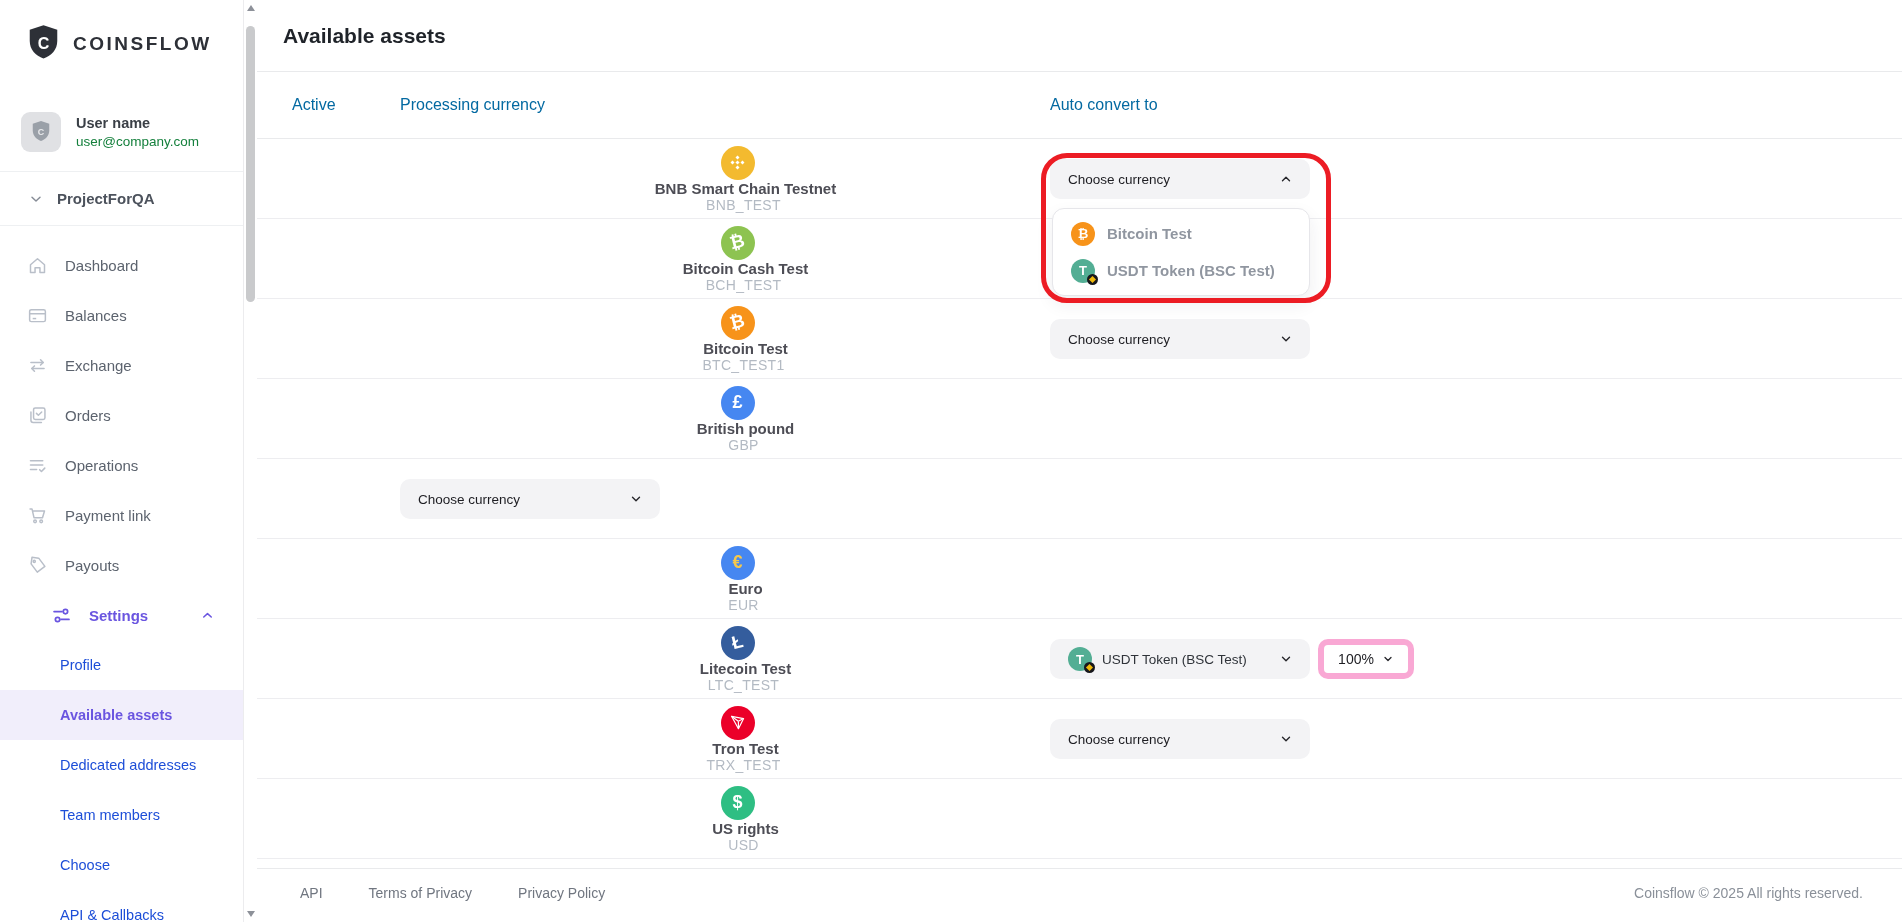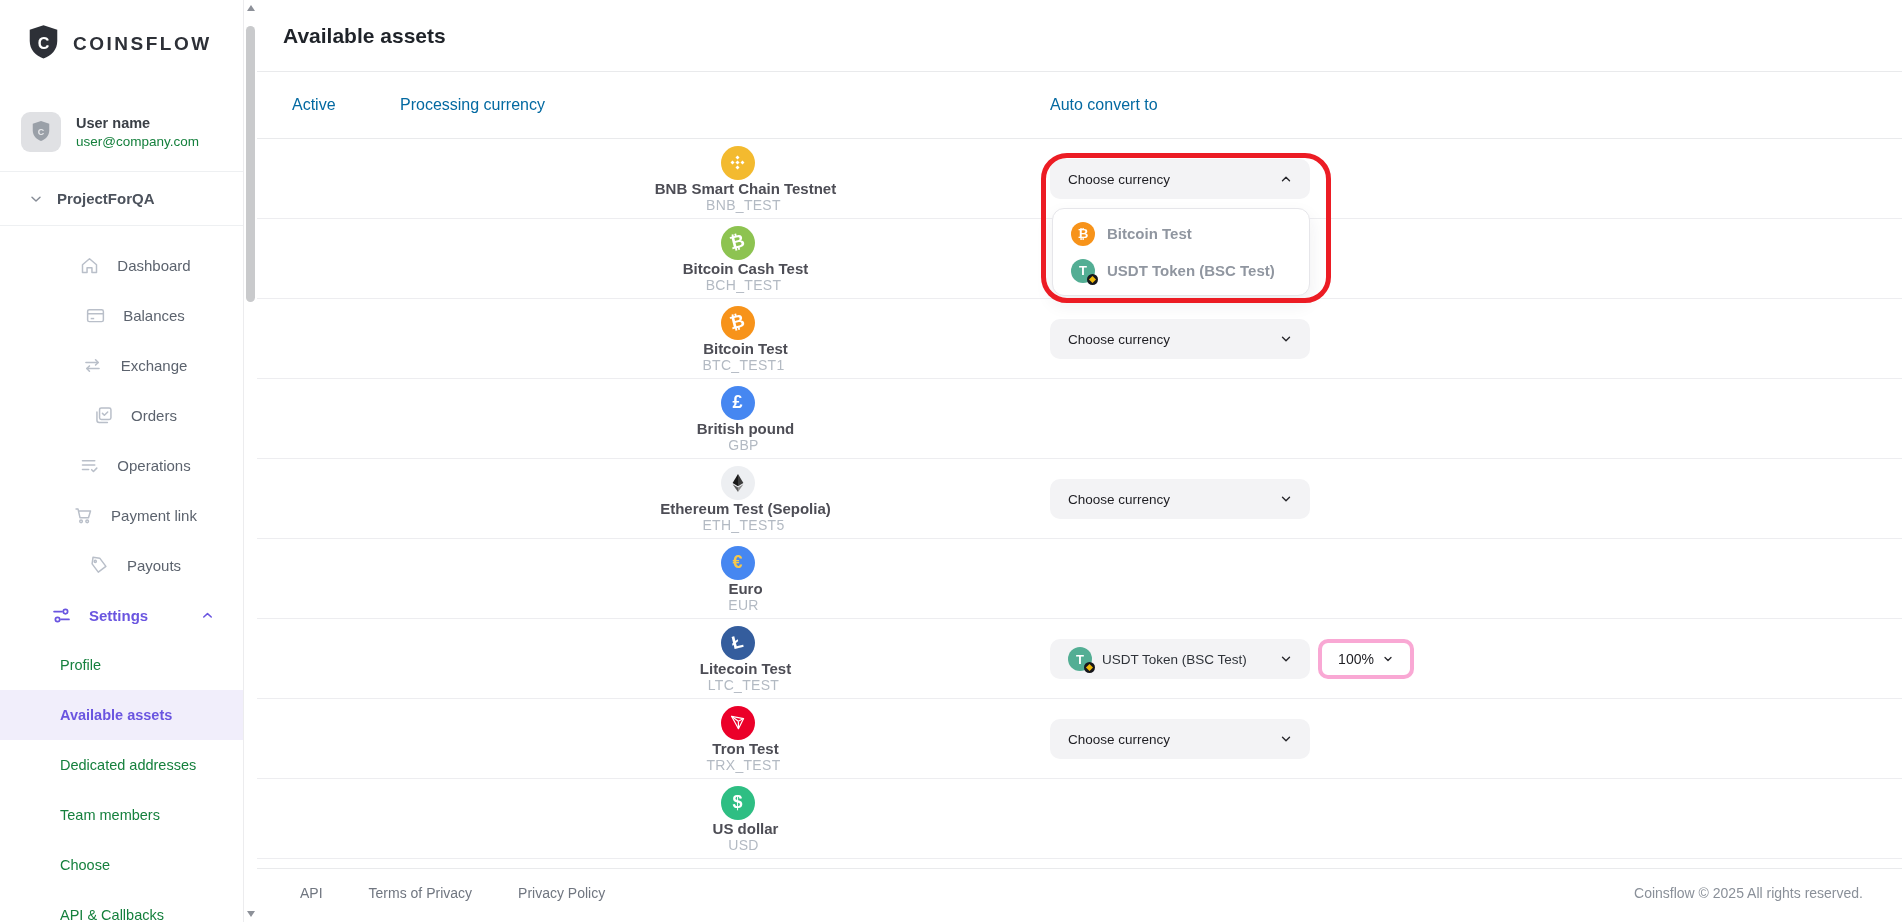--- a/index.html
+++ b/index.html
@@ -12,28 +12,28 @@
   .logo { display:flex; align-items:center; gap:11px; margin:24px 0 0 25px; }
   .brand { font-size:19px; font-weight:700; letter-spacing:2.5px; color:#2d3037; }
   .userblock { display:flex; align-items:center; gap:15px; margin:49px 0 0 21px; }
   .avatar { width:40px; height:40px; border-radius:9px; background:#e0e1e4; display:flex; align-items:center; justify-content:center; }
   .uname { font-size:14.5px; font-weight:700; color:#3a3f46; margin-bottom:3px; }
   .uemail { font-size:13.5px; color:#15803d; }
   .sdivider { height:1px; background:#eef0f2; margin-top:19px; }
   .project { height:53px; display:flex; align-items:center; gap:13px; padding-left:28px; cursor:pointer; }
   .project .plabel { font-size:15px; font-weight:700; color:#4c525c; }
   .nav { border-top:1px solid #eef0f2; padding-top:14px; }
-  .nav-item { height:50px; display:flex; align-items:center; padding-left:26px; gap:17px; color:#5c636e; cursor:pointer;justify-content:center; }
+  .nav-item { height:50px; display:flex; align-items:center; padding-left:26px; gap:17px; color:#5c636e; cursor:pointer; }
   .nav-item .nicon { width:22px; height:22px; color:#b9bfc9; display:flex; align-items:center; justify-content:center; }
   .nav-item .nlabel { font-size:15px; font-weight:500; }
   .nav-item.purple { color:#6a55e0;margin-left:24px; }
   .nav-item.purple .nicon { color:#6a55e0; }
   .nav-item.purple .nlabel { font-weight:600; }
   .nav-item .nchev { margin-left:auto; margin-right:28px; color:#6a55e0; display:flex; }
-  .subnav-item { height:50px; display:flex; align-items:center; padding-left:60px; font-size:14.5px; font-weight:500; color:#15803d; cursor:pointer; }
+  .subnav-item { height:50px; display:flex; align-items:center; padding-left:60px; font-size:14.5px; font-weight:500; color:#1d4ed8; cursor:pointer; }
   .subnav-item.active { background:#f1eefb; color:#6a55e0; font-weight:600; }
 
   
   .side-scroll { position:absolute; left:243px; top:0; width:14px; height:922px; background:#fff; border-left:1px solid #ececee; z-index:5; }
   .ss-up { position:absolute; top:5px; left:3px; width:0; height:0; border-left:4px solid transparent; border-right:4px solid transparent; border-bottom:6px solid #8d9199; }
   .ss-down { position:absolute; bottom:5px; left:3px; width:0; height:0; border-left:4px solid transparent; border-right:4px solid transparent; border-top:6px solid #8d9199; }
   .ss-thumb { position:absolute; top:26px; left:2px; width:9px; height:276px; background:#c9cacc; border-radius:5px; }
 
   
   .main { flex:1; height:922px; position:relative; margin-left:14px; display:flex; flex-direction:column; }
@@ -72,21 +72,21 @@
   .usdt-badge i { display:block; width:5px; height:5px; background:#f0b90b; transform:rotate(45deg); }
   .coin-name { margin-left:16px; font-size:15px; font-weight:700; color:#4d4d55; }
   .coin-ticker { margin-left:12px; font-size:14px; font-weight:500; color:#b3bac3; letter-spacing:.3px; }
 
   
   .select { width:260px; height:40px; background:#f3f3f5; border:none; border-radius:10px; display:flex;
             align-items:center; justify-content:space-between; padding:0 17px 0 18px; cursor:pointer; }
   .select .slabel { font-size:13.5px; font-weight:500; color:#1d1d22; }
   .select .sel-with-icon { display:flex; align-items:center; gap:10px; }
   .select .sel-coin-label { font-size:13.5px; font-weight:500; color:#2f3339; }
-  .share-box { margin-left:8px; width:96px; height:40px; background:#fff; border:4px solid #f9a8d4; border-radius:10px;
+  .share-box { margin-left:8px; width:96px; height:40px; background:#fff; border:6px solid #f9a8d4; border-radius:10px;
             display:flex; align-items:center; justify-content:center; gap:8px; cursor:pointer; }
   .share-box .shlabel { font-size:14px; font-weight:500; color:#1d1d22; }
 
   
   .popup { position:absolute; left:2px; top:69px; width:258px; background:#fff; border:1px solid #e6e6ea;
            border-radius:12px; box-shadow:0 8px 18px rgba(40,40,60,.08); padding:6px 0; z-index:40; }
   .opt { height:37px; display:flex; align-items:center; gap:12px; padding-left:18px; cursor:pointer; }
   .opt .olabel { font-size:15px; font-weight:700; color:#9096a0; }
   .popup .c-btc-sm { background:#f7931a; width:24px; height:24px; flex:0 0 24px; border-radius:50%;
            display:flex; align-items:center; justify-content:center; color:#fff; font-weight:700; font-size:13px; }
@@ -360,32 +360,20 @@
       <div class="cell-b">
         <span class="coin c-gbp">£</span>
         <span class="coin-name">British pound</span>
         <span class="coin-ticker">GBP</span>
       </div>
       <div class="cell-c"></div>
     </div>
 
     <div class="grid trow">
       <div class="cell-a"><span class="toggle"><span class="knob"></span></span></div>
-      <div class="cell-b">
-        <span class="coin c-eth">
-          <svg width="16" height="18" viewBox="0 0 16 20">
-            <path d="M8 0v13.6L14 10z" fill="#3c3c3c"></path>
-              <path d="M8 0L2 10l6 3.6z" fill="#191919"></path>
-            <path d="M8 15l6-3.6L8 20z" fill="#8f8f8f"></path>
-              <path d="M2 11.4L8 15v5z" fill="#5d5d5d"></path>
-          </svg>
-        </span>
-        <span class="coin-name">Ethereum Test (Sepolia)</span>
-        <span class="coin-ticker">ETH_TEST5</span>
-      </div>
       <div class="cell-c">
         <button class="select">
           <span class="slabel">Choose currency</span>
           <span>
             <svg width="14" height="14" viewBox="0 0 24 24" fill="none" stroke="#26262b" stroke-width="2.4" stroke-linecap="round" stroke-linejoin="round">
                 <polyline points="6 9 12 15 18 9"></polyline>
               </svg>
           </span>
         </button>
       </div>
@@ -458,21 +446,21 @@
               </svg>
           </span>
         </button>
       </div>
     </div>
 
     <div class="grid trow">
       <div class="cell-a"><span class="toggle"><span class="knob"></span></span></div>
       <div class="cell-b">
         <span class="coin c-usd">$</span>
-        <span class="coin-name">US dollar</span>
+        <span class="coin-name">US rights</span>
         <span class="coin-ticker">USD</span>
       </div>
       <div class="cell-c"></div>
     </div>
 
     <div class="tfoot">
       <a class="flink">API</a>
       <a class="flink">Terms of Privacy</a>
       <a class="flink">Privacy Policy</a>
       <span class="fcopy">Coinsflow © 2025 All rights reserved.</span>

